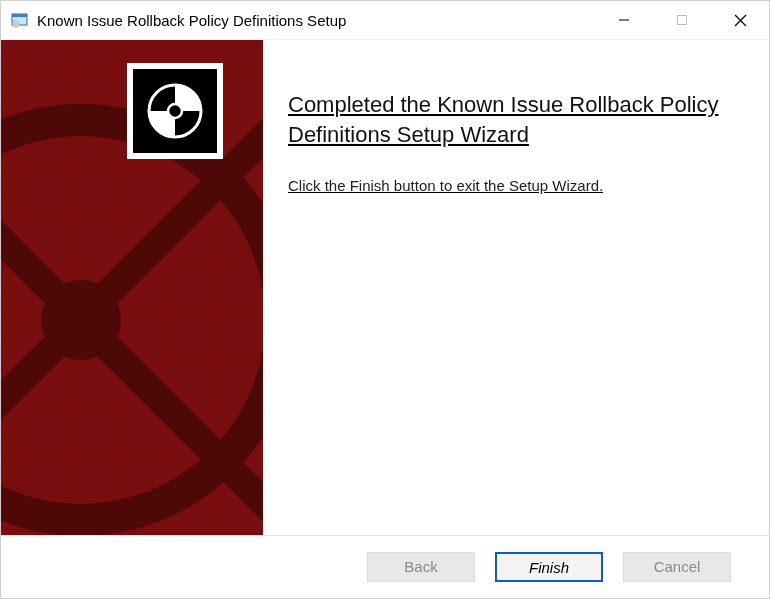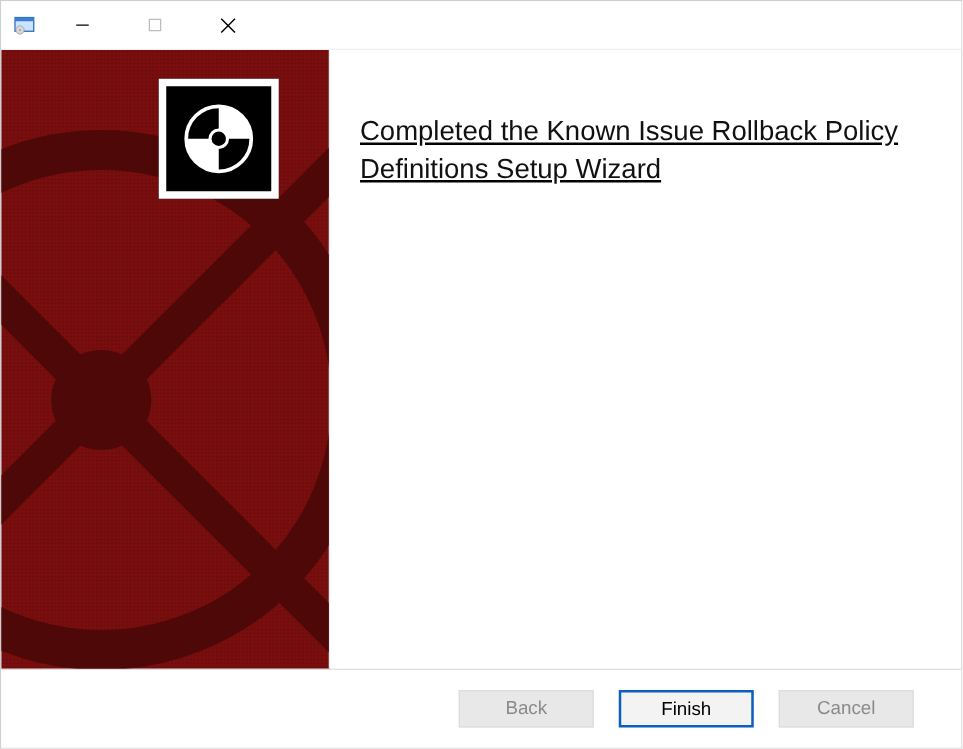--- a/index.html
+++ b/index.html
@@ -140,36 +140,38 @@
   }
   .btn-disabled {
     background: #e8e8e8;
     color: #8a8a8a;
     border: 1px solid #dcdcdc;
   }
   .btn-default {
     background: #f3f3f3;
     color: #000;
     border: 2px solid #0a5fc0;
+    font-style: italic;
   }
 </style>
 </head>
 <body>
 
 <div class="window">
 
   <div class="titlebar">
     <span class="titlebar-icon">
       <svg width="18" height="18" viewBox="0 0 18 18">
         <rect x="1" y="3" width="15" height="11" fill="#cbe3ff" stroke="#2a6bb8" stroke-width="1"></rect>
         <rect x="1" y="3" width="15" height="3" fill="#3c7ed0"></rect>
         <circle cx="5" cy="13" r="3.3" fill="#d9d9d9" stroke="#999" stroke-width="0.6"></circle>
         <circle cx="5" cy="13" r="0.8" fill="#999"></circle>
       </svg>
     </span>
+    <span class="titlebar-title">Known Issue Rollback Policy Definitions Setup</span>
     <div class="titlebar-controls">
       <div class="tb-btn">
         <svg width="12" height="12" viewBox="0 0 12 12">
             <line x1="1" y1="6" x2="11" y2="6" stroke="#000" stroke-width="1"></line>
           </svg>
       </div>
       <div class="tb-btn tb-max">
         <svg width="12" height="12" viewBox="0 0 12 12">
             <rect x="1.5" y="1.5" width="9" height="9" fill="none" stroke="#bdbdbd" stroke-width="1"></rect>
           </svg>
@@ -200,20 +202,21 @@
           <circle cx="32" cy="32" r="26" fill="#000" stroke="#fff" stroke-width="3"></circle>
           <path d="M32 6 A26 26 0 0 1 58 32 L32 32 Z" fill="#fff"></path>
           <path d="M32 58 A26 26 0 0 1 6 32 L32 32 Z" fill="#fff"></path>
           <circle cx="32" cy="32" r="7" fill="#000" stroke="#fff" stroke-width="2.5"></circle>
         </svg>
       </div>
     </div>
 
     <div class="content">
       <h1>Completed the Known Issue Rollback Policy Definitions Setup Wizard</h1>
+      <p>Click the Finish button to exit the Setup Wizard.</p>
     </div>
 
   </div>
 
   <div class="footer">
     <div class="btn btn-disabled">Back</div>
     <div class="btn btn-default">Finish</div>
     <div class="btn btn-disabled">Cancel</div>
   </div>
 

